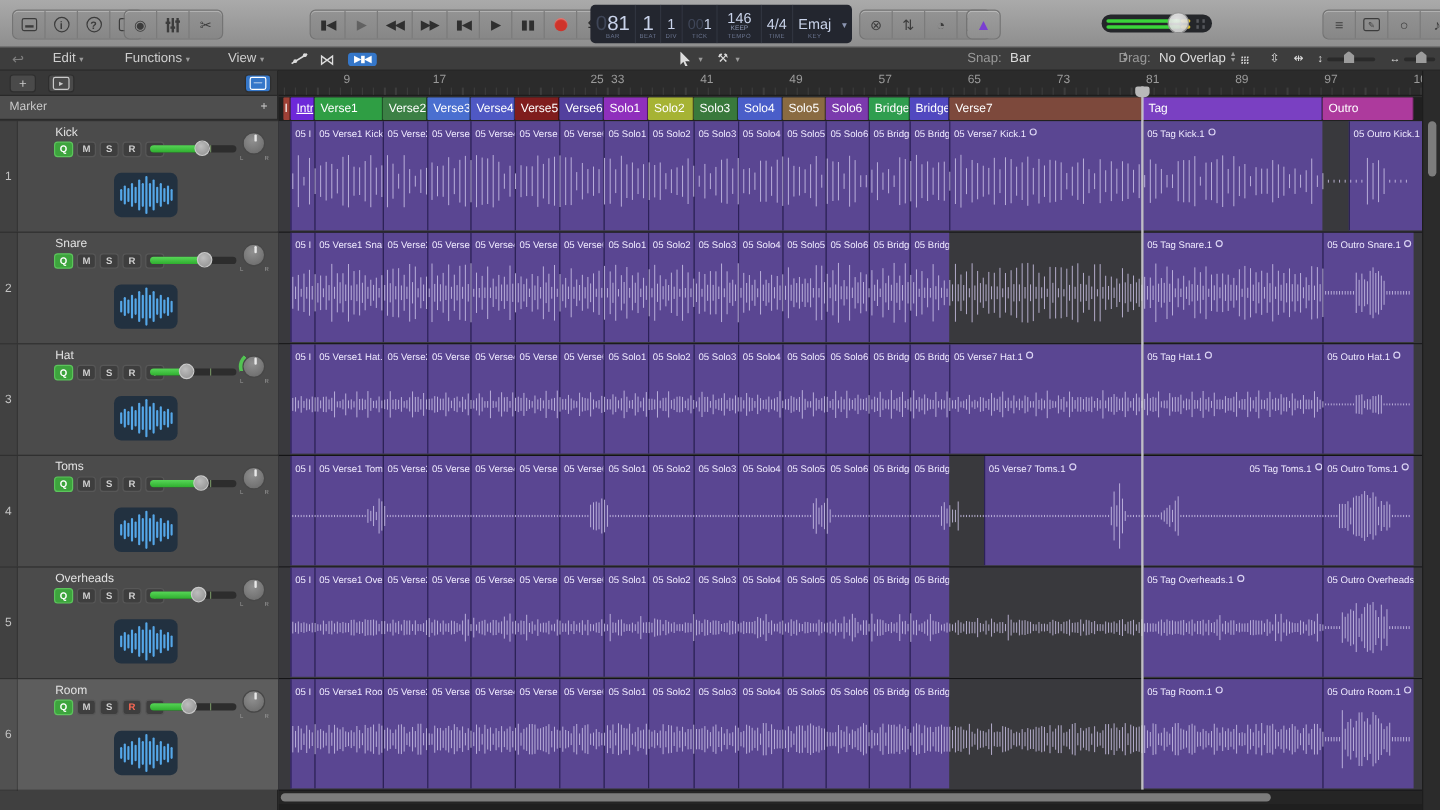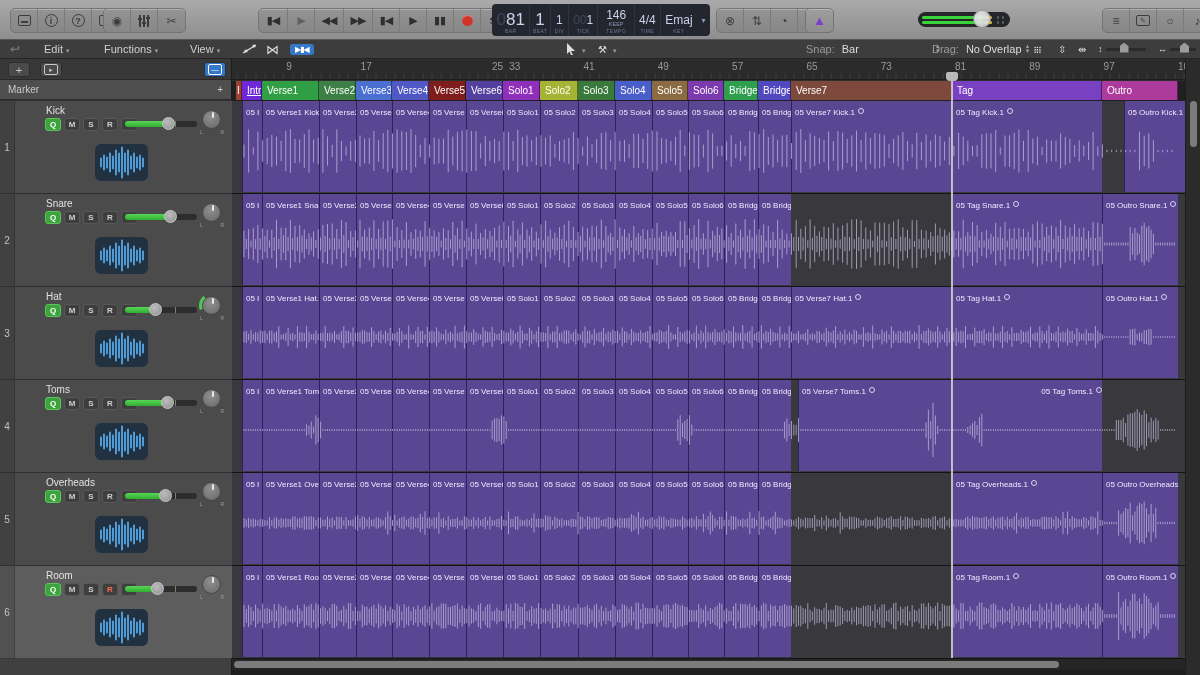--- a/index.html
+++ b/index.html
@@ -713,22 +713,23 @@
         <div class="region" style="left: 197px; width: 37px;"><span class="rlabel">05 Verse</span></div>
         <div class="region" style="left: 234px; width: 37px;"><span class="rlabel">05 Verse6</span></div>
         <div class="region" style="left: 271px; width: 37px;"><span class="rlabel">05 Solo1</span></div>
         <div class="region" style="left: 308px; width: 38px;"><span class="rlabel">05 Solo2</span></div>
         <div class="region" style="left: 346px; width: 37px;"><span class="rlabel">05 Solo3</span></div>
         <div class="region" style="left: 383px; width: 37px;"><span class="rlabel">05 Solo4</span></div>
         <div class="region" style="left: 420px; width: 36px;"><span class="rlabel">05 Solo5</span></div>
         <div class="region" style="left: 456px; width: 36px;"><span class="rlabel">05 Solo6</span></div>
         <div class="region" style="left: 492px; width: 34px;"><span class="rlabel">05 Bridge</span></div>
         <div class="region" style="left: 526px; width: 33px;"><span class="rlabel">05 Bridge</span></div>
-        <div class="region" style="left: 566px; width: 180px;"><span class="rlabel">05 Verse7 Toms.1</span><span class="loopic"></span></div>
+        <div class="region" style="left: 588px; width: 180px;"><span class="rlabel">05 Verse7 Toms.1</span><span class="loopic"></span></div>
         <div class="region" style="left: 720px; width: 150px; text-align: right;"><span class="rlabel">05 Tag Toms.1</span><span class="loopic"></span></div>
+        <div class="region" style="left: 870px; width: 76px;"><span class="rlabel">05 Outro Toms.1</span><span class="loopic"></span></div>
         <svg class="wave" width="953" height="92">
           <path d="M12.0 49.1V50.9M14.3 49.1V50.9M16.6 49.1V50.9M19.0 49.1V50.9M21.3 49.1V50.9M23.6 49.1V50.9M25.9 49.1V50.9M28.2 49.1V50.9M30.6 49.1V50.9M32.9 49.1V50.9M35.2 49.1V50.9M37.5 49.1V50.9M39.8 49.1V50.9M42.2 49.1V50.9M44.5 49.1V50.9M46.8 49.1V50.9M49.1 49.1V50.9M51.4 49.1V50.9M53.8 49.1V50.9M56.1 49.1V50.9M58.4 49.1V50.9M60.7 49.1V50.9M63.0 49.1V50.9M65.4 49.1V50.9M67.7 49.1V50.9M70.0 49.1V50.9M72.3 49.1V50.9M74.6 44.3V55.7M77.0 45.7V54.3M79.3 41.6V58.4M81.6 46.6V53.4M83.9 35.4V64.6M86.2 37.8V62.2M88.6 41.7V58.3M90.9 49.1V50.9M93.2 49.1V50.9M95.5 49.1V50.9M97.8 49.1V50.9M100.2 49.1V50.9M102.5 49.1V50.9M104.8 49.1V50.9M107.1 49.1V50.9M109.4 49.1V50.9M111.8 49.1V50.9M114.1 49.1V50.9M116.4 49.1V50.9M118.7 49.1V50.9M121.0 49.1V50.9M123.4 49.1V50.9M125.7 49.1V50.9M128.0 49.1V50.9M130.3 49.1V50.9M132.6 49.1V50.9M135.0 49.1V50.9M137.3 49.1V50.9M139.6 49.1V50.9M141.9 49.1V50.9M144.2 49.1V50.9M146.6 49.1V50.9M148.9 49.1V50.9M151.2 49.1V50.9M153.5 49.1V50.9M155.8 49.1V50.9M158.2 49.1V50.9M160.5 49.1V50.9M162.8 49.1V50.9M165.1 49.1V50.9M167.4 49.1V50.9M169.8 49.1V50.9M172.1 49.1V50.9M174.4 49.1V50.9M176.7 49.1V50.9M179.0 49.1V50.9M181.4 49.1V50.9M183.7 49.1V50.9M186.0 49.1V50.9M188.3 49.1V50.9M190.6 49.1V50.9M193.0 49.1V50.9M195.3 49.1V50.9M197.6 49.1V50.9M199.9 49.1V50.9M202.2 49.1V50.9M204.6 49.1V50.9M206.9 49.1V50.9M209.2 49.1V50.9M211.5 49.1V50.9M213.8 49.1V50.9M216.2 49.1V50.9M218.5 49.1V50.9M220.8 49.1V50.9M223.1 49.1V50.9M225.4 49.1V50.9M227.8 49.1V50.9M230.1 49.1V50.9M232.4 49.1V50.9M234.7 49.1V50.9M237.0 49.1V50.9M239.4 49.1V50.9M241.7 49.1V50.9M244.0 49.1V50.9M246.3 49.1V50.9M248.6 49.1V50.9M251.0 49.1V50.9M253.3 49.1V50.9M255.6 49.1V50.9M257.9 49.1V50.9M260.2 40.6V59.4M262.6 38.6V61.4M264.9 38.0V62.0M267.2 38.9V61.1M269.5 35.4V64.6M271.8 36.4V63.6M274.2 41.0V59.0M276.5 49.1V50.9M278.8 49.1V50.9M281.1 49.1V50.9M283.4 49.1V50.9M285.8 49.1V50.9M288.1 49.1V50.9M290.4 49.1V50.9M292.7 49.1V50.9M295.0 49.1V50.9M297.4 49.1V50.9M299.7 49.1V50.9M302.0 49.1V50.9M304.3 49.1V50.9M306.6 49.1V50.9M309.0 49.1V50.9M311.3 49.1V50.9M313.6 49.1V50.9M315.9 49.1V50.9M318.2 49.1V50.9M320.6 49.1V50.9M322.9 49.1V50.9M325.2 49.1V50.9M327.5 49.1V50.9M329.8 49.1V50.9M332.2 49.1V50.9M334.5 49.1V50.9M336.8 49.1V50.9M339.1 49.1V50.9M341.4 49.1V50.9M343.8 49.1V50.9M346.1 49.1V50.9M348.4 49.1V50.9M350.7 49.1V50.9M353.0 49.1V50.9M355.4 49.1V50.9M357.7 49.1V50.9M360.0 49.1V50.9M362.3 49.1V50.9M364.6 49.1V50.9M367.0 49.1V50.9M369.3 49.1V50.9M371.6 49.1V50.9M373.9 49.1V50.9M376.2 49.1V50.9M378.6 49.1V50.9M380.9 49.1V50.9M383.2 49.1V50.9M385.5 49.1V50.9M387.8 49.1V50.9M390.2 49.1V50.9M392.5 49.1V50.9M394.8 49.1V50.9M397.1 49.1V50.9M399.4 49.1V50.9M401.8 49.1V50.9M404.1 49.1V50.9M406.4 49.1V50.9M408.7 49.1V50.9M411.0 49.1V50.9M413.4 49.1V50.9M415.7 49.1V50.9M418.0 49.1V50.9M420.3 49.1V50.9M422.6 49.1V50.9M425.0 49.1V50.9M427.3 49.1V50.9M429.6 49.1V50.9M431.9 49.1V50.9M434.2 49.1V50.9M436.6 49.1V50.9M438.9 49.1V50.9M441.2 49.1V50.9M443.5 49.1V50.9M445.8 39.3V60.7M448.2 35.2V64.8M450.5 43.0V57.0M452.8 41.0V59.0M455.1 39.0V61.0M457.4 35.2V64.8M459.8 44.5V55.5M462.1 49.1V50.9M464.4 49.1V50.9M466.7 49.1V50.9M469.0 49.1V50.9M471.4 49.1V50.9M473.7 49.1V50.9M476.0 49.1V50.9M478.3 49.1V50.9M480.6 49.1V50.9M483.0 49.1V50.9M485.3 49.1V50.9M487.6 49.1V50.9M489.9 49.1V50.9M492.2 49.1V50.9M494.6 49.1V50.9M496.9 49.1V50.9M499.2 49.1V50.9M501.5 49.1V50.9M503.8 49.1V50.9M506.2 49.1V50.9M508.5 49.1V50.9M510.8 49.1V50.9M513.1 49.1V50.9M515.4 49.1V50.9M517.8 49.1V50.9M520.1 49.1V50.9M522.4 49.1V50.9M524.7 49.1V50.9M527.0 49.1V50.9M529.4 49.1V50.9M531.7 49.1V50.9M534.0 49.1V50.9M536.3 49.1V50.9M538.6 49.1V50.9M541.0 49.1V50.9M543.3 49.1V50.9M545.6 49.1V50.9M547.9 49.1V50.9M550.2 49.1V50.9M552.6 41.8V58.2M554.9 38.5V61.5M557.2 43.8V56.2M559.5 41.0V59.0M561.8 44.6V55.4M564.2 44.9V55.1M566.5 37.9V62.1M568.8 49.1V50.9M571.1 49.1V50.9M573.4 49.1V50.9M575.8 49.1V50.9M578.1 49.1V50.9M580.4 49.1V50.9M582.7 49.1V50.9M585.0 49.1V50.9M587.4 49.1V50.9M589.7 49.1V50.9M592.0 49.1V50.9M594.3 49.1V50.9M596.6 49.1V50.9M599.0 49.1V50.9M601.3 49.1V50.9M603.6 49.1V50.9M605.9 49.1V50.9M608.2 49.1V50.9M610.6 49.1V50.9M612.9 49.1V50.9M615.2 49.1V50.9M617.5 49.1V50.9M619.8 49.1V50.9M622.2 49.1V50.9M624.5 49.1V50.9M626.8 49.1V50.9M629.1 49.1V50.9M631.4 49.1V50.9M633.8 49.1V50.9M636.1 49.1V50.9M638.4 49.1V50.9M640.7 49.1V50.9M643.0 49.1V50.9M645.4 49.1V50.9M647.7 49.1V50.9M650.0 49.1V50.9M652.3 49.1V50.9M654.6 49.1V50.9M657.0 49.1V50.9M659.3 49.1V50.9M661.6 49.1V50.9M663.9 49.1V50.9M666.2 49.1V50.9M668.6 49.1V50.9M670.9 49.1V50.9M673.2 49.1V50.9M675.5 49.1V50.9M677.8 49.1V50.9M680.2 49.1V50.9M682.5 49.1V50.9M684.8 49.1V50.9M687.1 49.1V50.9M689.4 49.1V50.9M691.8 49.1V50.9M694.1 42.3V57.7M696.4 29.6V70.4M698.7 41.1V58.9M701.0 22.8V77.2M703.4 35.5V64.5M705.7 45.9V54.1M708.0 49.1V50.9M710.3 49.1V50.9M712.6 49.1V50.9M715.0 49.1V50.9M717.3 49.1V50.9M719.6 49.1V50.9M721.9 49.1V50.9M724.2 49.1V50.9M726.6 49.1V50.9M728.9 49.1V50.9M731.2 49.1V50.9M733.5 49.1V50.9M735.8 47.0V53.0M738.2 45.3V54.7M740.5 43.2V56.8M742.8 41.0V59.0M745.1 44.9V55.1M747.4 37.2V62.8M749.8 33.6V66.4M752.1 49.1V50.9M754.4 49.1V50.9M756.7 49.1V50.9M759.0 49.1V50.9M761.4 49.1V50.9M763.7 49.1V50.9M766.0 49.1V50.9M768.3 49.1V50.9M770.6 49.1V50.9M773.0 49.1V50.9M775.3 49.1V50.9M777.6 49.1V50.9M779.9 49.1V50.9M782.2 49.1V50.9M784.6 49.1V50.9M786.9 49.1V50.9M789.2 49.1V50.9M791.5 49.1V50.9M793.8 49.1V50.9M796.2 49.1V50.9M798.5 49.1V50.9M800.8 49.1V50.9M803.1 49.1V50.9M805.4 49.1V50.9M807.8 49.1V50.9M810.1 49.1V50.9M812.4 49.1V50.9M814.7 49.1V50.9M817.0 49.1V50.9M819.4 49.1V50.9M821.7 49.1V50.9M824.0 49.1V50.9M826.3 49.1V50.9M828.6 49.1V50.9M831.0 49.1V50.9M833.3 49.1V50.9M835.6 49.1V50.9M837.9 49.1V50.9M840.2 49.1V50.9M842.6 49.1V50.9M844.9 49.1V50.9M847.2 49.1V50.9M849.5 49.1V50.9M851.8 49.1V50.9M854.2 49.1V50.9M856.5 49.1V50.9M858.8 49.1V50.9M861.1 49.1V50.9M863.4 49.1V50.9M865.8 49.1V50.9M868.1 49.1V50.9M870.4 49.1V50.9M872.7 49.1V50.9M875.0 49.1V50.9M877.4 49.1V50.9M879.7 49.1V50.9M882.0 49.1V50.9M884.3 39.9V60.1M886.6 39.9V60.1M889.0 40.0V60.0M891.3 37.7V62.3M893.6 43.0V57.0M895.9 34.6V65.4M898.2 33.1V66.9M900.6 33.4V66.6M902.9 31.8V68.2M905.2 29.2V70.8M907.5 32.5V67.5M909.8 34.9V65.1M912.2 30.3V69.7M914.5 33.8V66.2M916.8 42.3V57.7M919.1 37.5V62.5M921.4 40.8V59.2M923.8 37.9V62.1M926.1 40.4V59.6M928.4 49.1V50.9M930.7 49.1V50.9M933.0 49.1V50.9M935.4 49.1V50.9M937.7 49.1V50.9M940.0 49.1V50.9M942.3 49.1V50.9" stroke="#cfc6ea" stroke-width="0.8" fill="none" opacity="0.85"></path>
         </svg>
       </div>
       <div class="lane" style="top: 372px;">
         <div class="region" style="left: 10px; width: 20px;"><span class="rlabel">05 I</span></div>
         <div class="region" style="left: 30px; width: 57px;"><span class="rlabel">05 Verse1 Over</span></div>
         <div class="region" style="left: 87px; width: 37px;"><span class="rlabel">05 Verse2</span></div>
         <div class="region" style="left: 124px; width: 36px;"><span class="rlabel">05 Verse3</span></div>
         <div class="region" style="left: 160px; width: 37px;"><span class="rlabel">05 Verse4</span></div>

